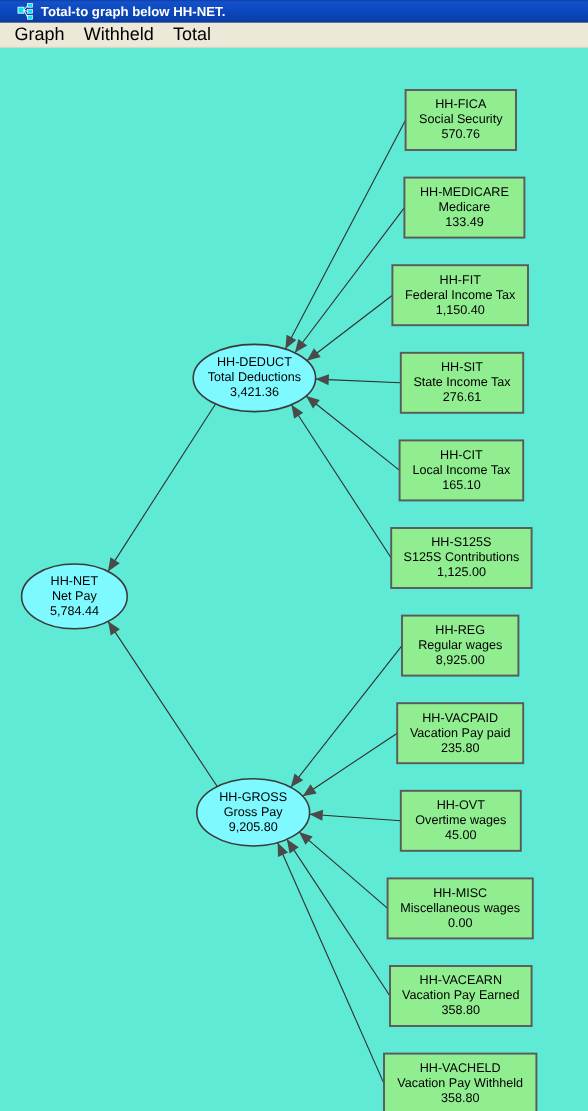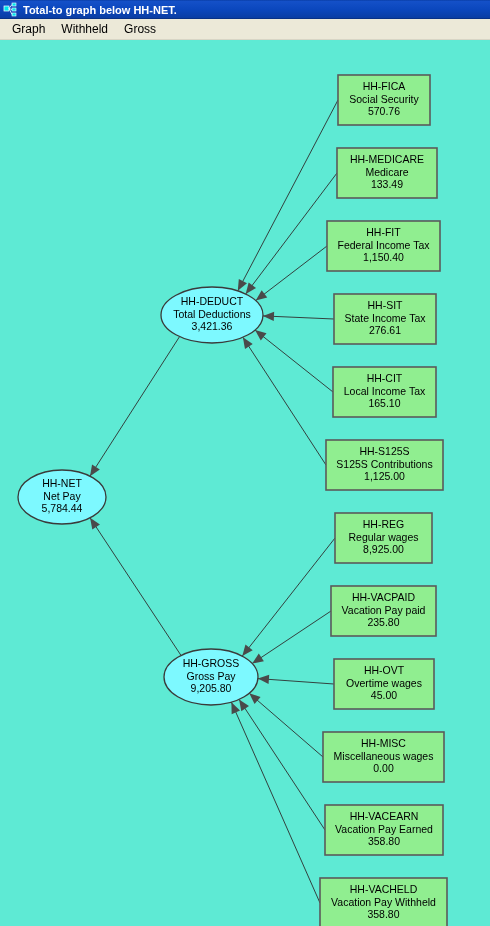--- a/index.html
+++ b/index.html
@@ -21,21 +21,21 @@
     display: flex;
     flex-direction: column;
   }
   
   #titlebar {
     height: 19px;
     min-height: 19px;
     background: linear-gradient(to bottom, #0a3fa8 0%, #1450c8 8%, #0b47bd 50%, #0a3ea5 92%, #062b78 100%);
     display: flex;
     align-items: center;
-    padding: 0 3px;
+    padding: 0 14px;
     box-sizing: border-box;
   }
   #titlebar .tb-icon {
     width: 16px;
     height: 16px;
     margin-right: 4px;
     flex: 0 0 auto;
     display: block;
   }
   #titlebar .tb-text {
@@ -51,21 +51,21 @@
     height: 21px;
     min-height: 21px;
     background: #ece9d8;
     border-bottom: 1px solid #d8d5c5;
     display: flex;
     align-items: center;
     padding-left: 4px;
     box-sizing: border-box;
   }
   #menubar .menu-item {
-    font-size: 12px;
+    font-size: 15px;
     color: #000000;
     padding: 2px 8px 3px 8px;
     cursor: default;
     white-space: nowrap;
   }
   
   #canvas-area {
     position: relative;
     flex: 1 1 auto;
     background: #5eead4;
@@ -116,21 +116,21 @@
       <rect x="9" y="6" width="4" height="3" fill="#00e5ee" stroke="#ffffff" stroke-width="0.6"></rect>
       <rect x="9" y="11" width="4" height="3" fill="#00e5ee" stroke="#ffffff" stroke-width="0.6"></rect>
       <path d="M6 6.5 L9 2.5 M6 6.5 L9 7.5 M6 6.5 L9 12.5" stroke="#ffffff" stroke-width="0.8" fill="none"></path>
     </svg>
     <span class="tb-text">Total-to graph below HH-NET.</span>
   </div>
 
   <div id="menubar">
     <div class="menu-item">Graph</div>
     <div class="menu-item">Withheld</div>
-    <div class="menu-item">Gross</div>
+    <div class="menu-item">Total</div>
   </div>
 
   <div id="canvas-area">
     <svg id="graph-svg" width="490" height="886" viewBox="0 0 490 886">
       <g id="edges-layer">
           <line x1="179.56377330890675" y1="296.6071910088642" x2="89.98419557662947" y2="436.16449438430953" class="edge-line"></line>
           <polygon points="89.98419557662947,436.16449438430953 92.05501847906145,424.42261665939844 99.79728634998212,429.3922532874538" class="edge-head"></polygon>
           <line x1="181.03020115691152" y1="615.4309886949642" x2="90.05683295948711" y2="477.79868947271314" class="edge-line"></line>
           <polygon points="90.05683295948711,477.79868947271314 99.95987289249288,484.43870453935966 92.28495607545972,489.51173635984156" class="edge-head"></polygon>
           <line x1="338" y1="60" x2="237.78644211150072" y2="250.8427666493566" class="edge-line"></line>

